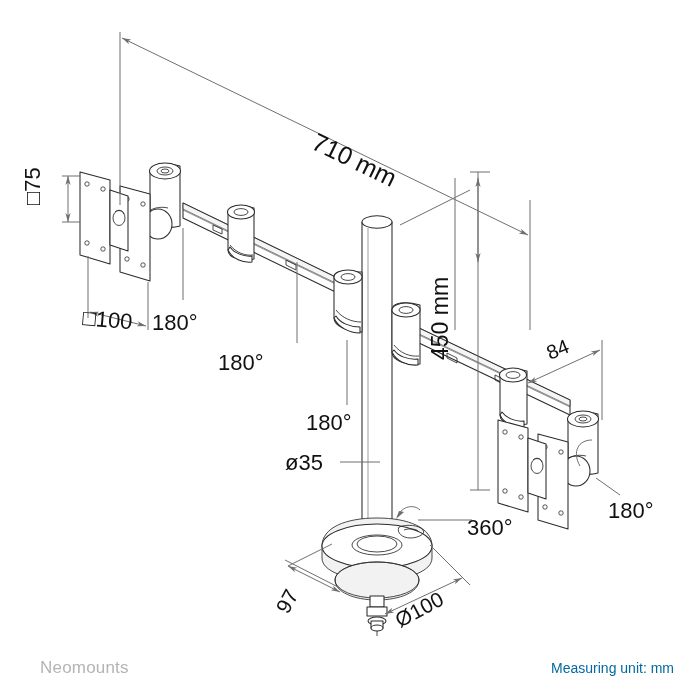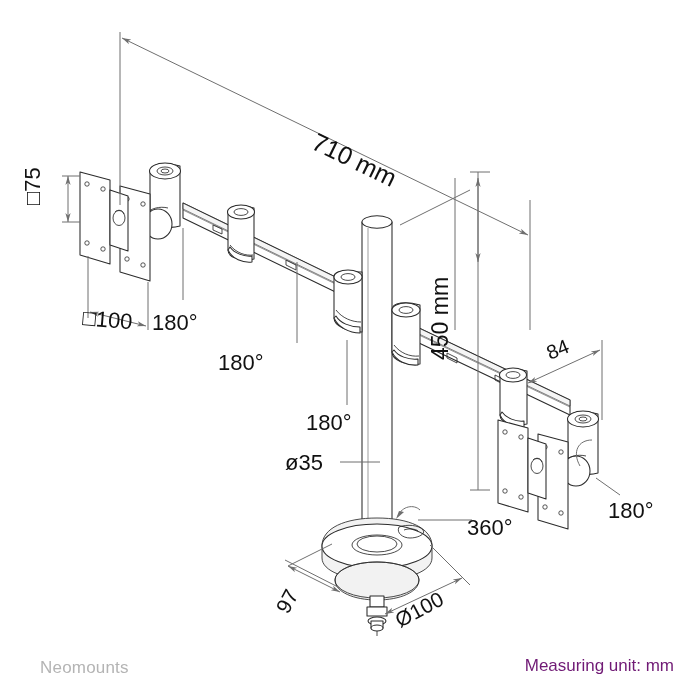--- a/index.html
+++ b/index.html
@@ -36,22 +36,22 @@
     font-size: 17px;
     color: #b4b4b4;
     letter-spacing: 0.2px;
     font-family: "Liberation Sans", sans-serif;
     margin-left: 12px;
   }
   .unit-footer {
     position: absolute;
     right: 26px;
     bottom: 24px;
-    font-size: 17px;
-    color: #701a75;
+    font-size: 14px;
+    color: #0369a1;
     font-family: "Liberation Sans", sans-serif;
     text-align: right;
   }
   .dim-text {
     font-family: "Liberation Sans", sans-serif;
     fill: #111111;
   }
   .lead {
     stroke: #6f6f6f;
     stroke-width: 1;

